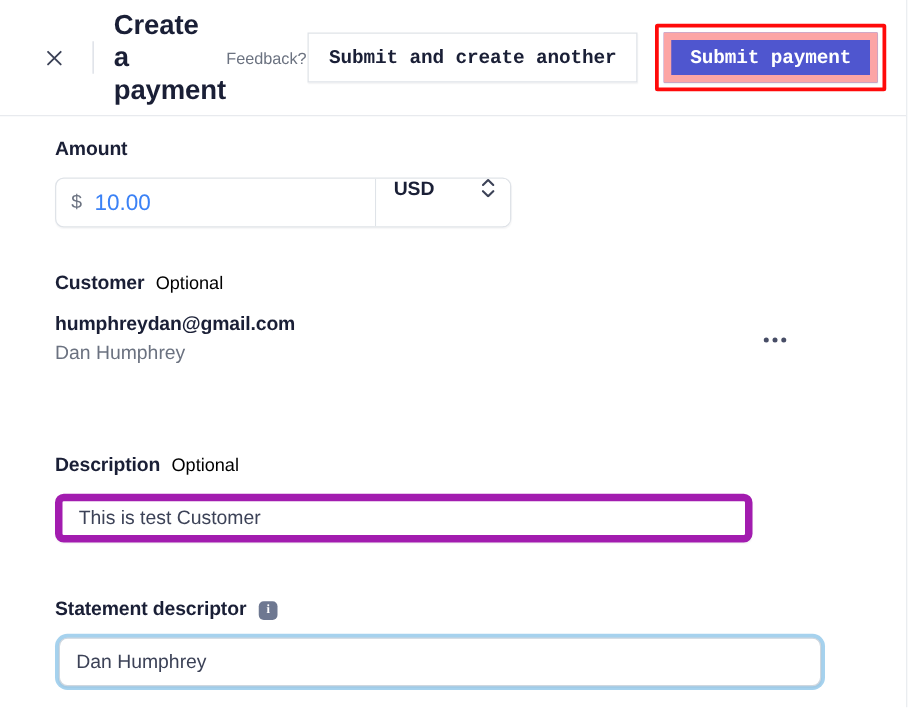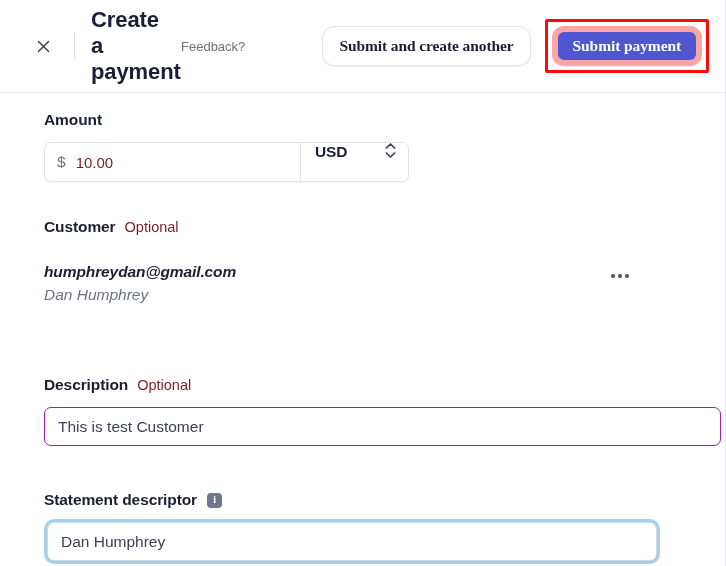--- a/index.html
+++ b/index.html
@@ -81,24 +81,24 @@
 
   .header-actions {
     margin-left: auto;
     display: flex;
     align-items: center;
     gap: 0px;
     flex: 0 0 auto;
   }
 
   .btn {
-    font-family: Liberation Serif, serif;
-    font-size: 15.5px;
-    font-weight: 700;
-    border-radius: 12px;
+    font-family: Liberation Mono, monospace;
+    font-size: 15.5px;
+    font-weight: 700;
+    border-radius: 0;
     cursor: pointer;
     white-space: nowrap;
     letter-spacing: -0.1px;
   }
 
   .btn-secondary {
     height: 40px;
     padding: 0 16px;
     background: #ffffff;
     color: #1a1f36;
@@ -144,21 +144,21 @@
     font-weight: 700;
     color: #1a1f36;
     letter-spacing: -0.1px;
     display: flex;
     align-items: center;
   }
 
   .label-optional {
     font-weight: 400;
     font-size: 14.5px;
-    color: #7f1d1d;
+    color: #000000;
     margin-left: 9px;
     letter-spacing: 0;
   }
 
   .info-icon {
     display: inline-flex;
     align-items: center;
     justify-content: center;
     width: 15px;
     height: 15px;
@@ -195,22 +195,22 @@
     gap: 10px;
     border-right: 1px solid #dfe3e8;
   }
 
   .currency-symbol {
     font-size: 15.5px;
     color: #6b7280;
   }
 
   .amount-value {
-    font-size: 15px;
-    color: #7f1d1d;
+    font-size: 18px;
+    color: #3b82f6;
   }
 
   .currency-select {
     flex: 0 0 107px;
     display: flex;
     align-items: flex-start;
     justify-content: space-between;
     padding: 0 12px 0 14px;
     cursor: pointer;
     background: #ffffff;
@@ -229,23 +229,22 @@
     align-items: center;
     gap: 3px;
     color: #3c4257;
   }
 
   
   .customer-block { margin-top: 36px; }
 
   .customer-row {
     display: flex;
-    align-items: flex-start;
-    margin-top: 27px;
-    font-style: italic;
+    align-items: center;
+    margin-top: 15px;
   }
 
   .customer-info { flex: 1 1 auto; }
 
   .customer-email {
     font-size: 15.5px;
     font-weight: 700;
     color: #1a1f36;
     letter-spacing: -0.1px;
   }
@@ -276,25 +275,25 @@
     border-radius: 50%;
     background: #474d66;
   }
 
   
   .description-block { margin-top: 72px; }
 
   .text-input {
     display: flex;
     align-items: center;
-    width: 677px;
+    width: 558px;
     height: 39px;
     margin-top: 13px;
     padding: 0 13px;
-    border: 1px solid #a21caf;
+    border: 6px solid #a21caf;
     border-radius: 7px;
     background: #ffffff;
     box-shadow: 0 1px 1px rgba(16,24,40,0.04);
     font-size: 15.5px;
     color: #3c4257;
     cursor: text;
   }
 
   
   .statement-block { margin-top: 45px; }

